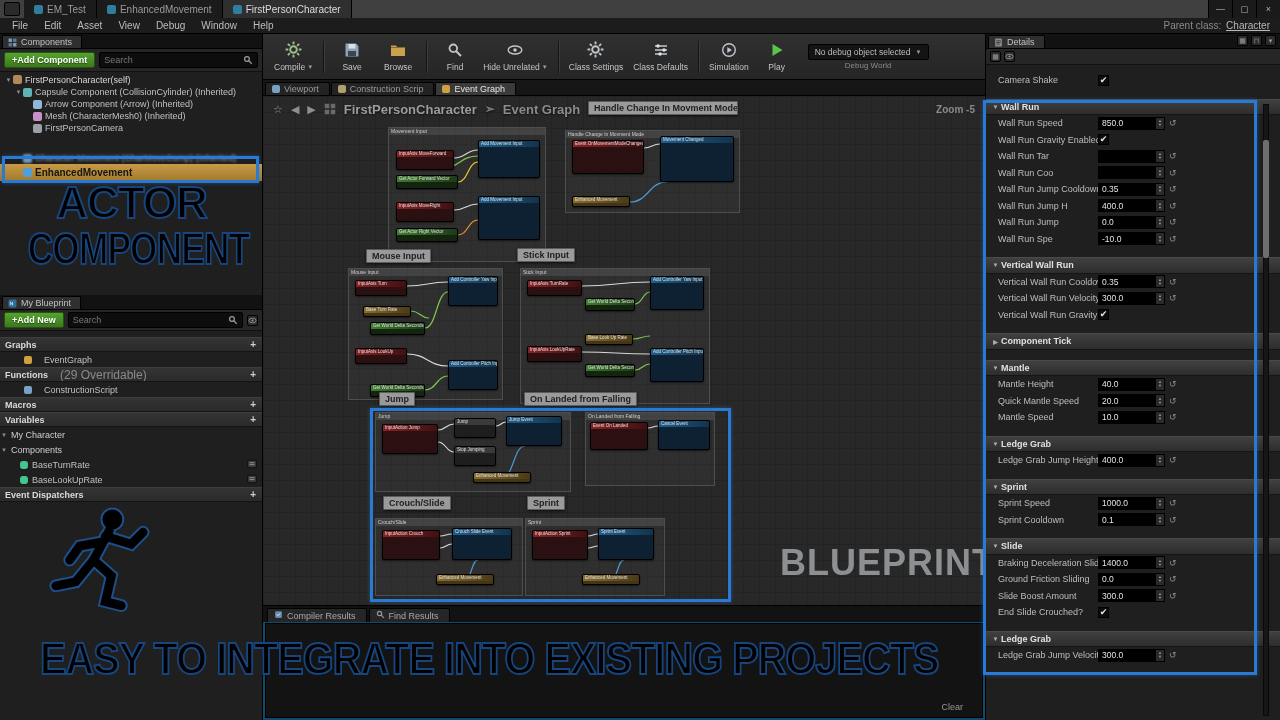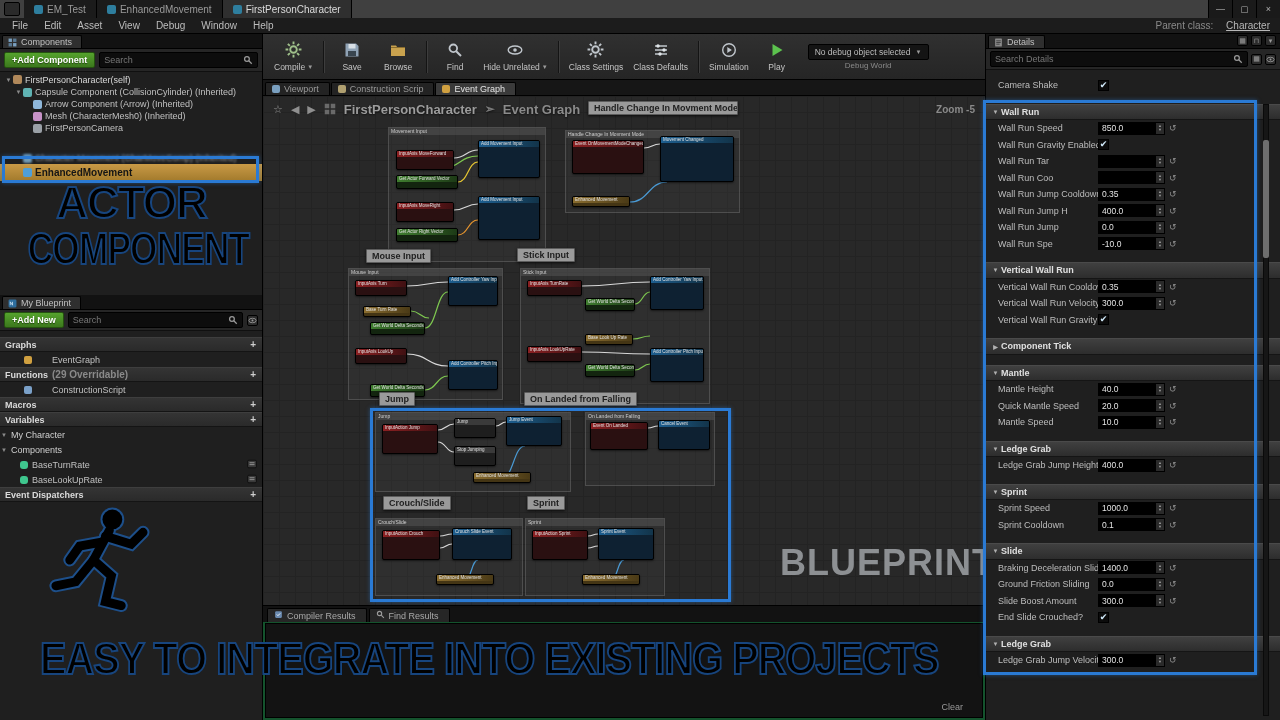--- a/index.html
+++ b/index.html
@@ -12,21 +12,21 @@
   .app-logo{width:16px;height:14px;margin:2px 4px;background:#2a2a2a;border:1px solid #000;border-radius:2px;flex:none;}
   .doc-tab{display:flex;align-items:center;gap:4px;padding:0 10px;font-size:10px;color:#9a9a9a;background:#1b1b1b;border-right:1px solid #000;white-space:nowrap;}
   .doc-tab.active{background:#2f2f2f;color:#dcdcdc;}
   .doc-tab .tab-ico{width:9px;height:9px;border-radius:2px;background:#2e7e9e;flex:none;}
   .win-controls{margin-left:auto;display:flex;align-items:stretch;}
   .win-btn{width:24px;display:flex;align-items:center;justify-content:center;font-size:9px;color:#b0b0b0;background:#1a1a1a;border-left:1px solid #000;}
   
   .menubar{position:absolute;left:0;top:18px;width:1280px;height:16px;background:#1c1c1c;border-bottom:1px solid #000;display:flex;align-items:center;padding:0 4px;z-index:5;font-size:10px;}
   .menu-item{padding:0 8px;color:#bdbdbd;}
   .parent-class{margin-left:auto;color:#8a8a8a;font-size:10px;padding-right:6px;}
-  .parent-class .pc-val{color:#b8b8b8;text-decoration:underline;margin-left:10px;}
+  .parent-class .pc-val{color:#b8b8b8;text-decoration:underline;margin-left:2px;}
 
   
   .panel-tabstrip{height:15px;background:#121212;display:flex;align-items:flex-end;padding-left:2px;border-bottom:1px solid #000;}
   .panel-tab{background:#2f2f2f;color:#c0c0c0;font-size:9px;padding:1px 9px 1px 5px;display:flex;gap:4px;align-items:center;border:1px solid #000;border-bottom:none;border-radius:2px 2px 0 0;}
   .pt-icons{margin-left:auto;display:flex;gap:3px;padding:0 4px 2px 0;}
   .mini-ico{width:11px;height:11px;background:#2c2c2c;border:1px solid #000;border-radius:2px;display:flex;align-items:center;justify-content:center;font-size:7px;color:#9a9a9a;}
   .searchbox{flex:1;background:#0d0d0d;border:1px solid #000;border-radius:2px;display:flex;align-items:center;height:16px;padding:0 4px;gap:3px;min-width:0;}
   .searchbox input{flex:1;background:transparent;border:none;outline:none;color:#bdbdbd;font-size:9px;min-width:0;font-family:"Liberation Sans",sans-serif;}
   .searchbox input::placeholder{color:#777;}
   .btn-green{background:linear-gradient(#55a32d,#3c781d);color:#fff;font-size:9px;font-weight:bold;padding:0 7px;border:1px solid #24520f;border-radius:2px;display:flex;align-items:center;height:16px;white-space:nowrap;text-shadow:0 1px 1px rgba(0,0,0,.5);}
@@ -41,23 +41,23 @@
   .tree-row.root{height:13px;color:#d8d8d8;}
   .tree-row.blurred{filter:blur(1.1px);opacity:.75;}
   .tree-row.selected{height:17px;font-size:10px;background:linear-gradient(#c99a46,#a27a2c);color:#151515;font-weight:bold;}
   .tree-spacer{height:18px;}
 
   .mbp-panel{position:absolute;left:0;top:261px;width:100%;}
   .mbp-addrow{display:flex;gap:4px;padding:2px 4px;background:#262626;border-bottom:1px solid #101010;align-items:center;}
   .mbp-rows{padding-top:6px;}
   .mbp-row{display:flex;align-items:center;height:15px;font-size:9px;color:#c0c0c0;white-space:nowrap;overflow:hidden;}
   .mbp-row.section{background:linear-gradient(#343434,#2a2a2a);font-weight:bold;color:#dadada;padding-left:5px;border-top:1px solid #3e3e3e;border-bottom:1px solid #141414;}
-  .mbp-row.section .sub{font-weight:bold;color:#8a8a8a;margin-left:4px;font-size:10px;}
+  .mbp-row.section .sub{font-weight:normal;color:#8a8a8a;margin-left:12px;font-size:12px;}
   .mbp-row.section .plus{margin-left:auto;margin-right:6px;color:#cfcfcf;font-size:10px;font-weight:bold;}
-  .mbp-row.item{padding-left:16px;gap:20px;margin-left:8px;}
+  .mbp-row.item{padding-left:24px;gap:12px;}
   .mbp-row.group{gap:3px;color:#cfcfcf;}
   .mbp-row.var{padding-left:20px;gap:4px;}
   .mbp-row .r-ico{margin-left:auto;margin-right:5px;}
   .pill{width:8px;height:8px;border-radius:3px;flex:none;}
   .g-arrow{font-size:6px;color:#8a8a8a;width:8px;text-align:center;}
 
   
   .center{position:absolute;left:263px;top:34px;width:722px;bottom:0;background:#232323;}
   .toolbar{height:46px;background:linear-gradient(#303030,#252525);border-bottom:1px solid #000;display:flex;align-items:center;padding:0 6px;}
   .tb-btn{display:flex;flex-direction:column;align-items:center;justify-content:center;min-width:46px;height:42px;color:#c4c4c4;font-size:8.5px;gap:2px;padding:0 5px;border-radius:3px;}
@@ -95,21 +95,21 @@
   .nh.dark{background:#3a3a3a;}
   .gnode.b-red{background:#2a1011;}
   .gnode.b-blue{background:#0e2132;}
   .gnode.b-green{background:#13250f;}
   .gnode.b-tan{background:#443514;}
   .gnode.b-dark{background:#1e1e1e;}
   .gchip{position:absolute;background:#9a9a9a;color:#1e1e1e;font-size:9px;font-weight:bold;padding:1px 5px;border:1px solid #5c5c5c;border-radius:1px;white-space:nowrap;overflow:hidden;z-index:4;box-shadow:0 1px 3px rgba(0,0,0,.7);}
   #wires{position:absolute;left:0;top:0;z-index:2;pointer-events:none;}
   .watermark{position:absolute;left:517px;top:446px;font-size:36px;font-weight:bold;color:#96999d;letter-spacing:1px;z-index:3;opacity:.92;}
 
-  .bottom-panel{position:absolute;left:0;top:571px;width:722px;bottom:0;background:#14532d;border-top:1px solid #000;}
+  .bottom-panel{position:absolute;left:0;top:571px;width:722px;bottom:0;background:#0c4a6e;border-top:1px solid #000;}
   .bp-tabs{height:16px;background:#121212;display:flex;align-items:flex-end;padding-left:4px;}
   .bp-tab{display:flex;align-items:center;gap:4px;font-size:9px;color:#a8a8a8;background:#262626;padding:1px 10px 1px 6px;border:1px solid #000;border-bottom:none;border-radius:2px 2px 0 0;margin-right:2px;}
   .bp-content{position:absolute;left:2px;right:2px;top:17px;bottom:2px;background:#131313;border:1px solid #000;}
   .bp-clear{position:absolute;right:22px;bottom:8px;font-size:9px;color:#9a9a9a;}
 
   
   .right-panel{position:absolute;left:985px;top:34px;width:295px;bottom:0;background:#1f1f1f;border-left:1px solid #000;}
   .d-search{display:flex;gap:3px;padding:2px 4px;background:#262626;border-bottom:1px solid #101010;align-items:center;}
   #d-rows{padding-top:7px;}
   .d-row{display:flex;align-items:center;height:16.5px;padding-left:12px;font-size:9px;color:#bdbdbd;}
@@ -663,27 +663,20 @@
           </svg>
         <span>Details</span>
       </div>
       <div class="pt-icons">
         <div class="mini-ico">▦</div>
         <div class="mini-ico">⊓</div>
         <div class="mini-ico">▾</div>
       </div>
     </div>
     <div class="d-search">
-      <div class="searchbox">
-        <input placeholder="Search Details" style="">
-        <svg width="10" height="10" viewBox="0 0 16 16">
-            <circle cx="6.3" cy="6.3" r="3.8" fill="none" stroke="#9a9a9a" stroke-width="2"></circle>
-            <path d="M9.2 9.2L14 14" stroke="#9a9a9a" stroke-width="2"></path>
-          </svg>
-      </div>
       <div class="mini-ico">▦</div>
       <div class="mini-ico">
         <svg width="9" height="9" viewBox="0 0 16 16">
             <ellipse cx="8" cy="8" rx="6.5" ry="4" fill="none" stroke="#9a9a9a" stroke-width="1.5"></ellipse>
             <circle cx="8" cy="8" r="1.8" fill="#9a9a9a"></circle>
           </svg>
       </div>
     </div>
     <div id="d-rows">
         <div class="d-row">

